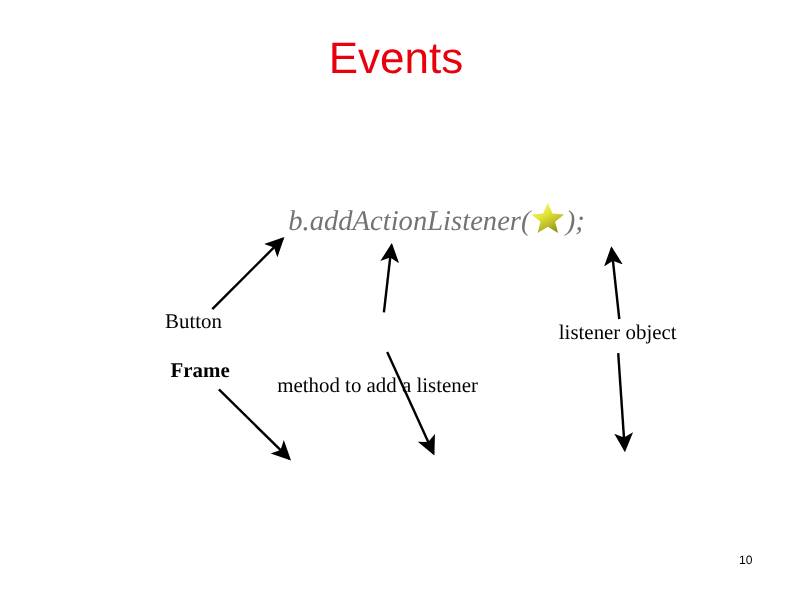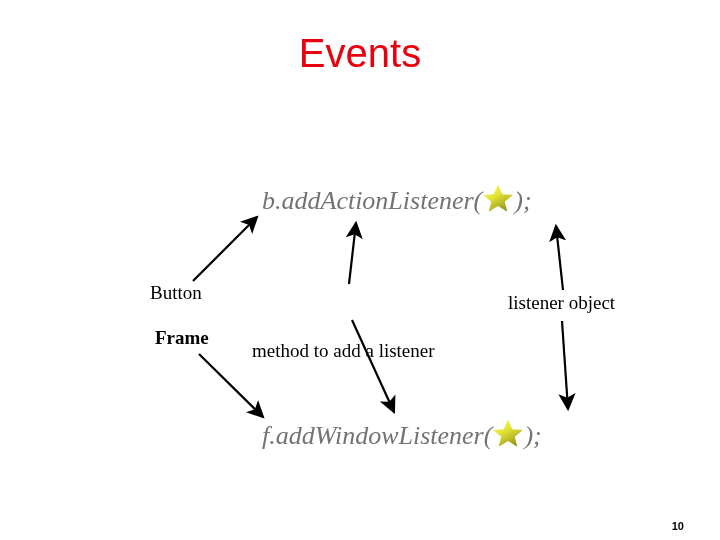--- a/index.html
+++ b/index.html
@@ -56,25 +56,24 @@
     line-height: 22px;
     color: #000000;
   }
   #label-button { left: 150px; top: 282px; text-align: center; }
   #label-frame  { left: 155px; top: 327px; font-weight: bold; }
   #label-method { left: 252px; top: 292px; margin-top: 48px; }
   #label-object { left: 508px; top: 292px; }
   .page-number {
     position: absolute;
     right: 10px;
-    bottom: 8px;
+    bottom: 24px;
     font-family: "Liberation Sans", sans-serif;
     font-size: 11px;
     color: #000000;
-    font-weight: bold;
   }
   .star-slot {
     display: inline-block;
     vertical-align: -4px;
     width: 32px;
     height: 30px;
     position: relative;
   }
   .star-slot svg { display: block; }
 </style>
@@ -115,31 +114,16 @@
         <polygon points="16,1.5 20.3,11.2 30.8,11.9 22.7,18.7 25.3,28.8 16,23.1 6.7,28.8 9.3,18.7 1.2,11.9 11.7,11.2" fill="url(#starGradTop)"></polygon>
       </svg>
     </span><span>);</span>
   </div>
 
   <div class="label" id="label-button">Button</div>
   <div class="label" id="label-frame">Frame</div>
   <div class="label" id="label-method">method to add a listener</div>
   <div class="label" id="label-object">listener object</div>
 
-  <div class="code-line" id="code-bottom">
-    <span>f.addWindowListener(</span><span class="star-slot">
-      <svg width="32" height="30" viewBox="0 0 32 30" aria-hidden="true">
-        <defs>
-          <linearGradient id="starGradBottom" x1="0.25" y1="0" x2="0.8" y2="1">
-            <stop offset="0%" stop-color="#f6f66a"></stop>
-            <stop offset="38%" stop-color="#e3e336"></stop>
-            <stop offset="72%" stop-color="#b5b525"></stop>
-            <stop offset="100%" stop-color="#83831d"></stop>
-          </linearGradient>
-        </defs>
-        <polygon points="16,1.5 20.3,11.2 30.8,11.9 22.7,18.7 25.3,28.8 16,23.1 6.7,28.8 9.3,18.7 1.2,11.9 11.7,11.2" fill="url(#starGradBottom)"></polygon>
-      </svg>
-    </span><span>);</span>
-  </div>
 
   <div class="page-number">10</div>
 
 </div>
 
 </body></html>

